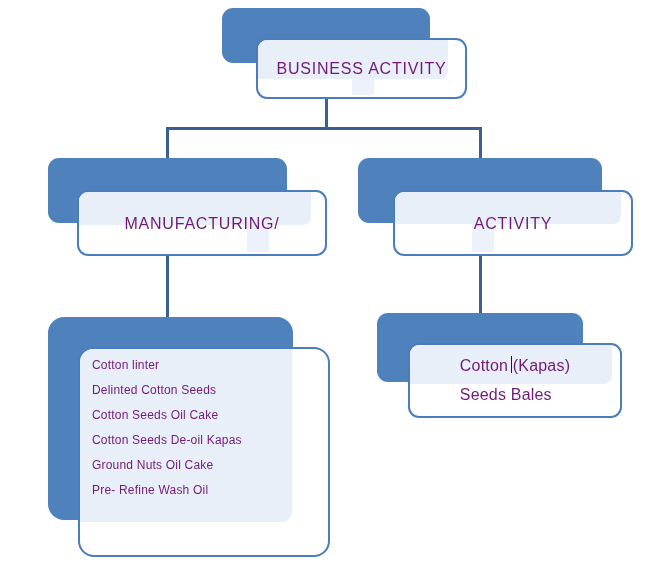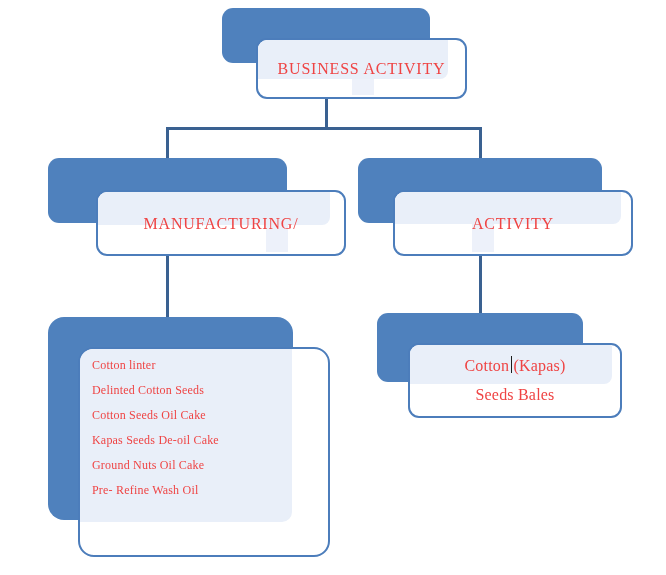--- a/index.html
+++ b/index.html
@@ -1,18 +1,18 @@
 <!DOCTYPE html>
 <html><head>
 <meta charset="utf-8">
 <style>
   html,body{margin:0;padding:0;background:#ffffff;}
   .canvas{
     position:relative;width:666px;height:575px;background:#ffffff;
-    font-family:Liberation Serif, serif;color:#ef4444;overflow:hidden;
+    font-family:Liberation Sans, sans-serif;color:#701a75;overflow:hidden;
   }
   
   .line{position:absolute;background:#3a6191;z-index:0;}
   
   .back{position:absolute;background:#4f81bd;border-radius:11px;z-index:1;}
   .back.big{border-radius:16px;}
   
   .front{
     position:absolute;background:#ffffff;border:2px solid #4c7dbb;border-radius:11px;
     box-sizing:border-box;z-index:2;display:flex;align-items:center;justify-content:center;
@@ -20,21 +20,21 @@
   }
   .front.big{border-radius:16px;}
   
   .band{position:absolute;left:0;top:0;background:#e9eff9;border-radius:9px 0 8px 0;z-index:0;}
   .strip{position:absolute;width:22px;background:#edf1fa;z-index:0;}
   .lbl{position:relative;z-index:1;text-align:center;font-size:16px;letter-spacing:0.8px;line-height:19px;}
   .items{
     position:relative;z-index:1;align-self:flex-start;text-align:left;
     padding:4px 0 0 12px;font-size:12px;letter-spacing:0.2px;line-height:25px;width:100%;box-sizing:border-box;
   }
-  .leaf-lines{position:relative;z-index:1;text-align:center;font-size:16px;letter-spacing:0.2px;line-height:29px;padding-top:6px;}
+  .leaf-lines{position:relative;z-index:1;text-align:left;font-size:16px;letter-spacing:0.2px;line-height:29px;padding-top:6px;}
   .caret{position:absolute;width:1px;height:17px;background:#1c1c1c;z-index:3;}
 </style>
 </head>
 <body>
 
 <div class="canvas">
 
   <div class="line" style="left:325px;top:97px;width:3px;height:32px"></div>
   <div class="line" style="left:166px;top:127px;width:316px;height:3px"></div>
   <div class="line" style="left:166px;top:127px;width:3px;height:33px"></div>
@@ -46,21 +46,21 @@
     <div class="back" style="left:222px;top:8px;width:208px;height:55px"></div>
     <div class="front" style="left:256px;top:38px;width:211px;height:61px">
       <div class="band" style="height:39px;right:17px"></div>
       <div class="strip" style="left:94px;top:39px;bottom:2px"></div>
       <div class="lbl">BUSINESS ACTIVITY</div>
     </div>
   </div>
 
   <div>
     <div class="back" style="left:48px;top:158px;width:239px;height:65px"></div>
-    <div class="front" style="left:96px;top:190px;width:250px;height:66px">
+    <div class="front" style="left:77px;top:190px;width:250px;height:66px">
       <div class="band" style="height:33px;right:14px"></div>
       <div class="strip" style="left:168px;top:33px;bottom:2px"></div>
       <div class="lbl">
         <div>MANUFACTURING/</div>
       </div>
     </div>
   </div>
 
   <div>
     <div class="back" style="left:358px;top:158px;width:244px;height:65px"></div>
@@ -72,21 +72,21 @@
   </div>
 
   <div>
     <div class="back big" style="left:48px;top:317px;width:245px;height:203px"></div>
     <div class="front big" style="left:78px;top:347px;width:252px;height:210px;justify-content:flex-start">
       <div class="band" style="height:173px;right:36px;border-radius:13px 0 10px 0"></div>
       <div class="items">
         <div>Cotton linter</div>
         <div>Delinted Cotton Seeds</div>
         <div>Cotton Seeds Oil Cake</div>
-        <div>Kapas Seeds De-oil Cake</div>
+        <div>Cotton Seeds De-oil Kapas</div>
         <div>Ground Nuts Oil Cake</div>
         <div>Pre- Refine Wash Oil</div>
       </div>
     </div>
   </div>
 
   <div>
     <div class="back" style="left:377px;top:313px;width:206px;height:69px"></div>
     <div class="front" style="left:408px;top:343px;width:214px;height:75px;justify-content:flex-start">
       <div class="band" style="height:39px;right:8px"></div>

